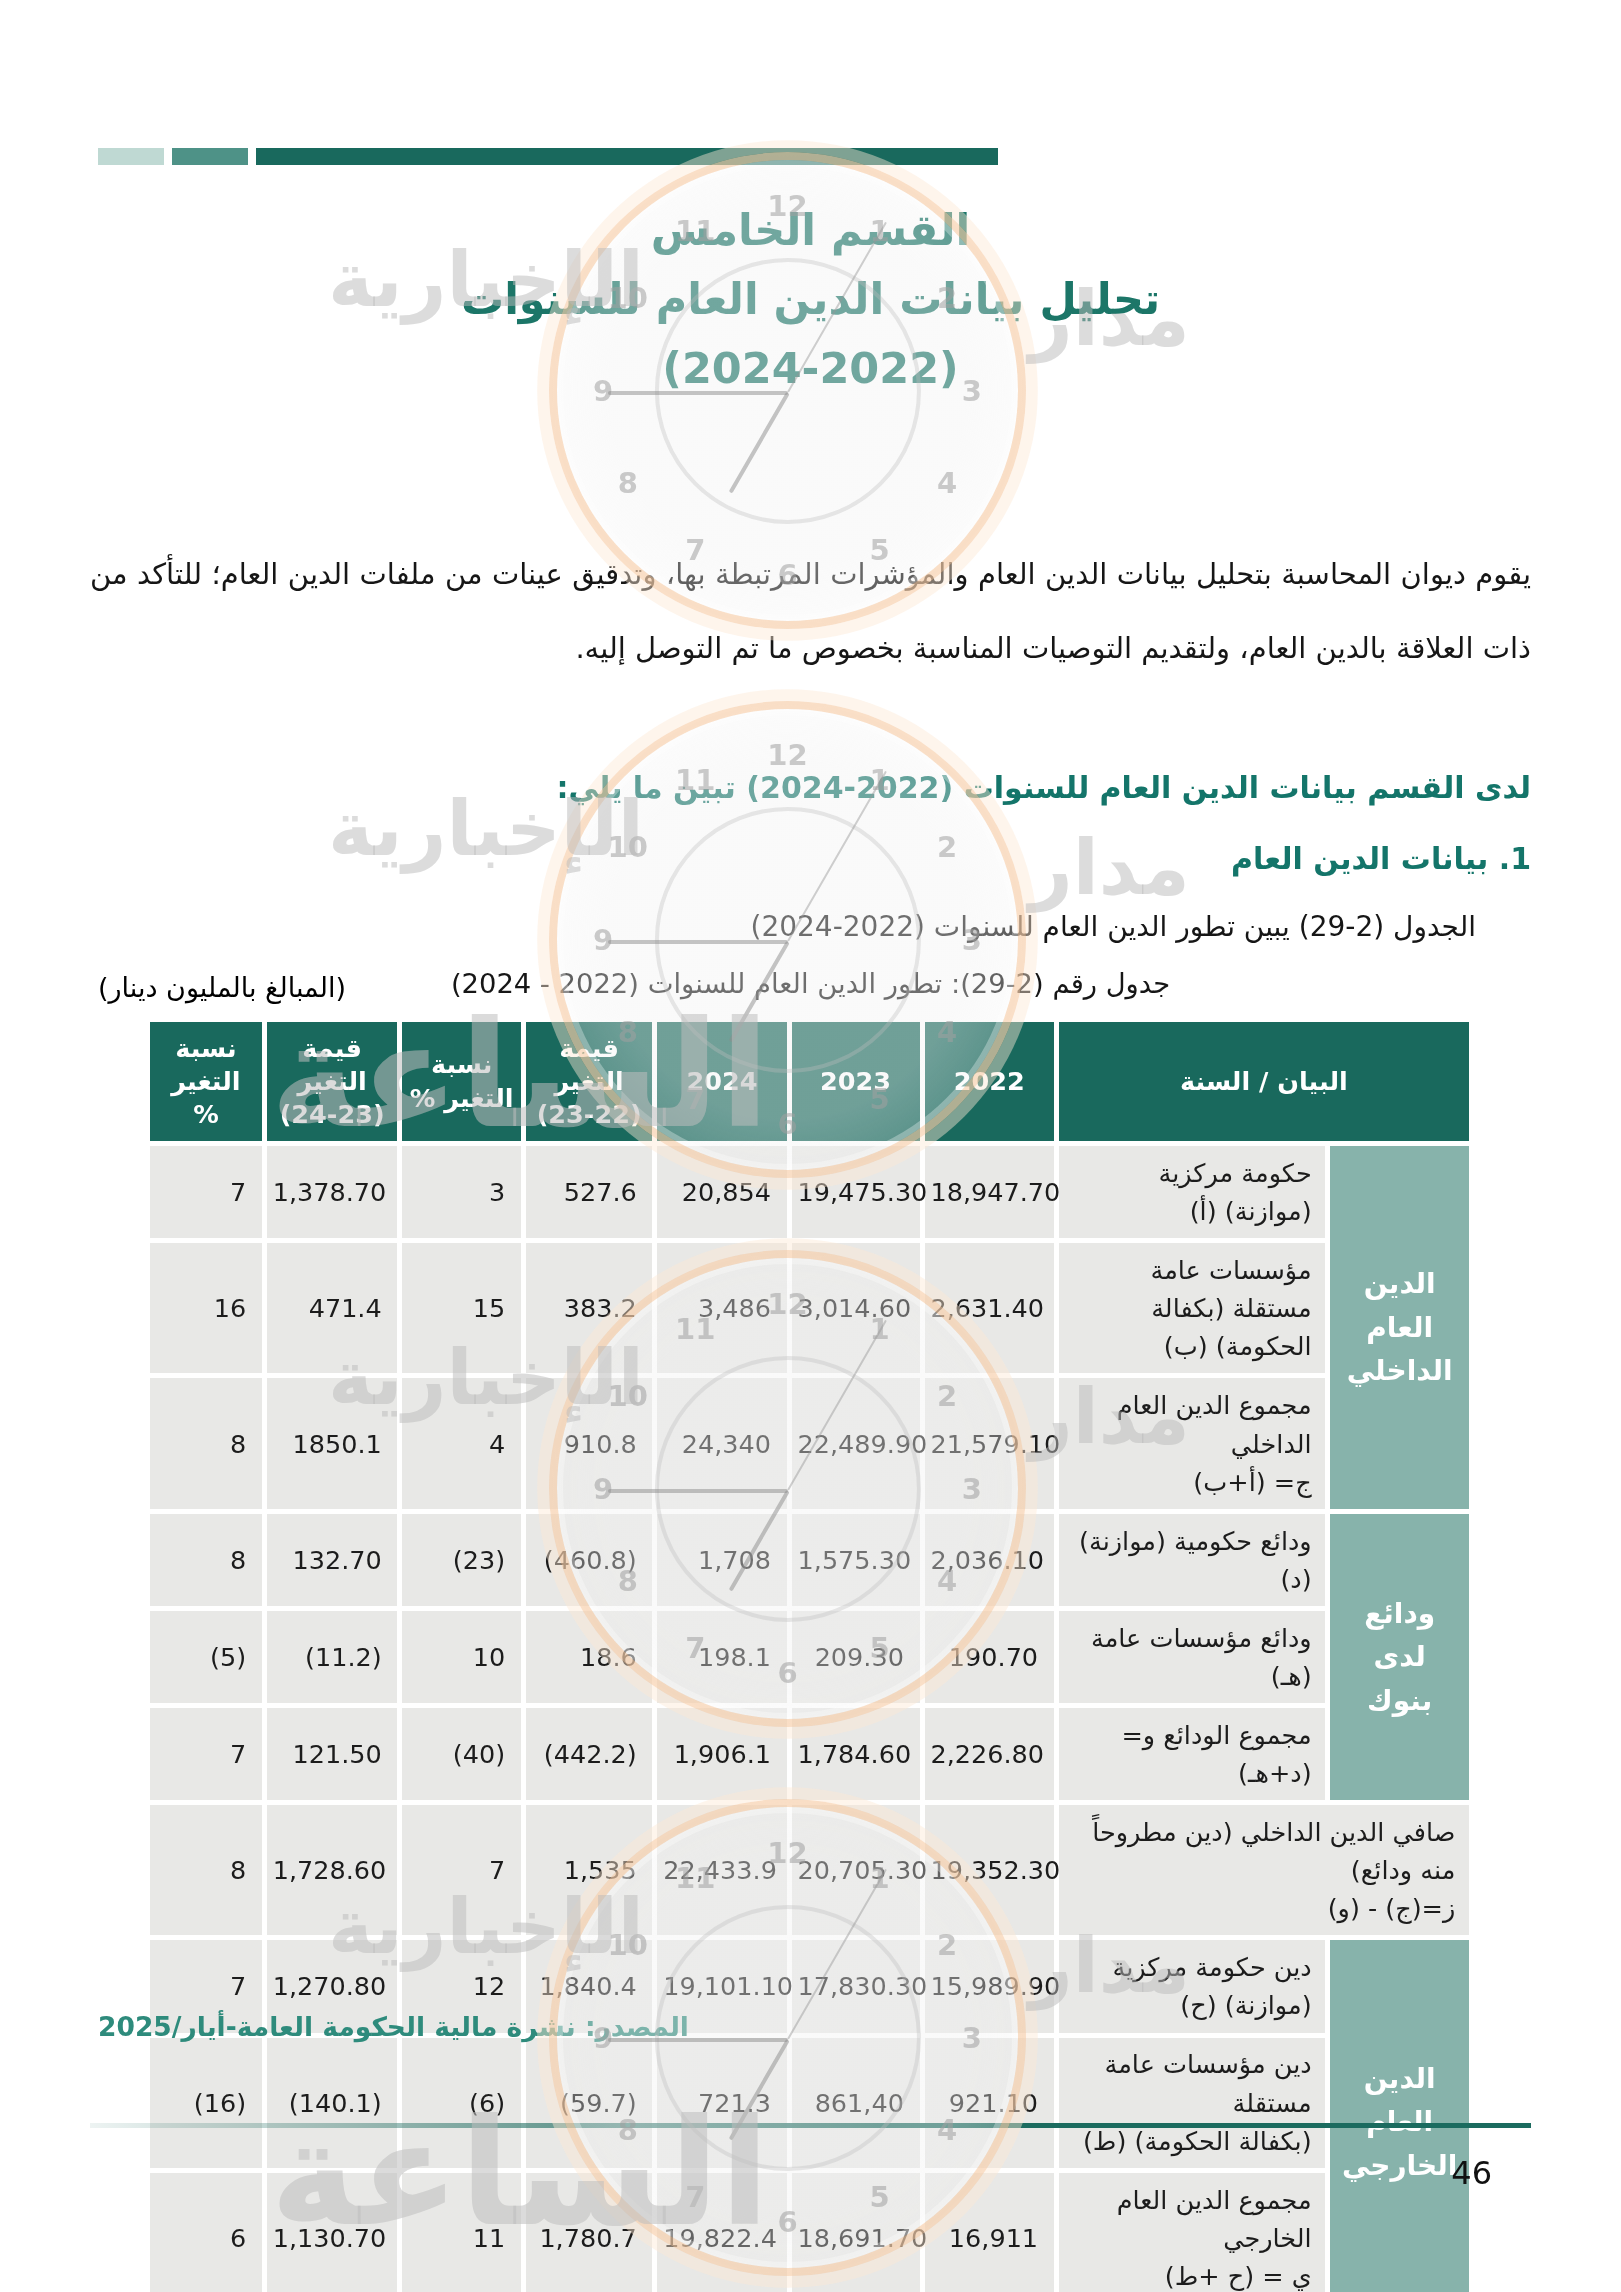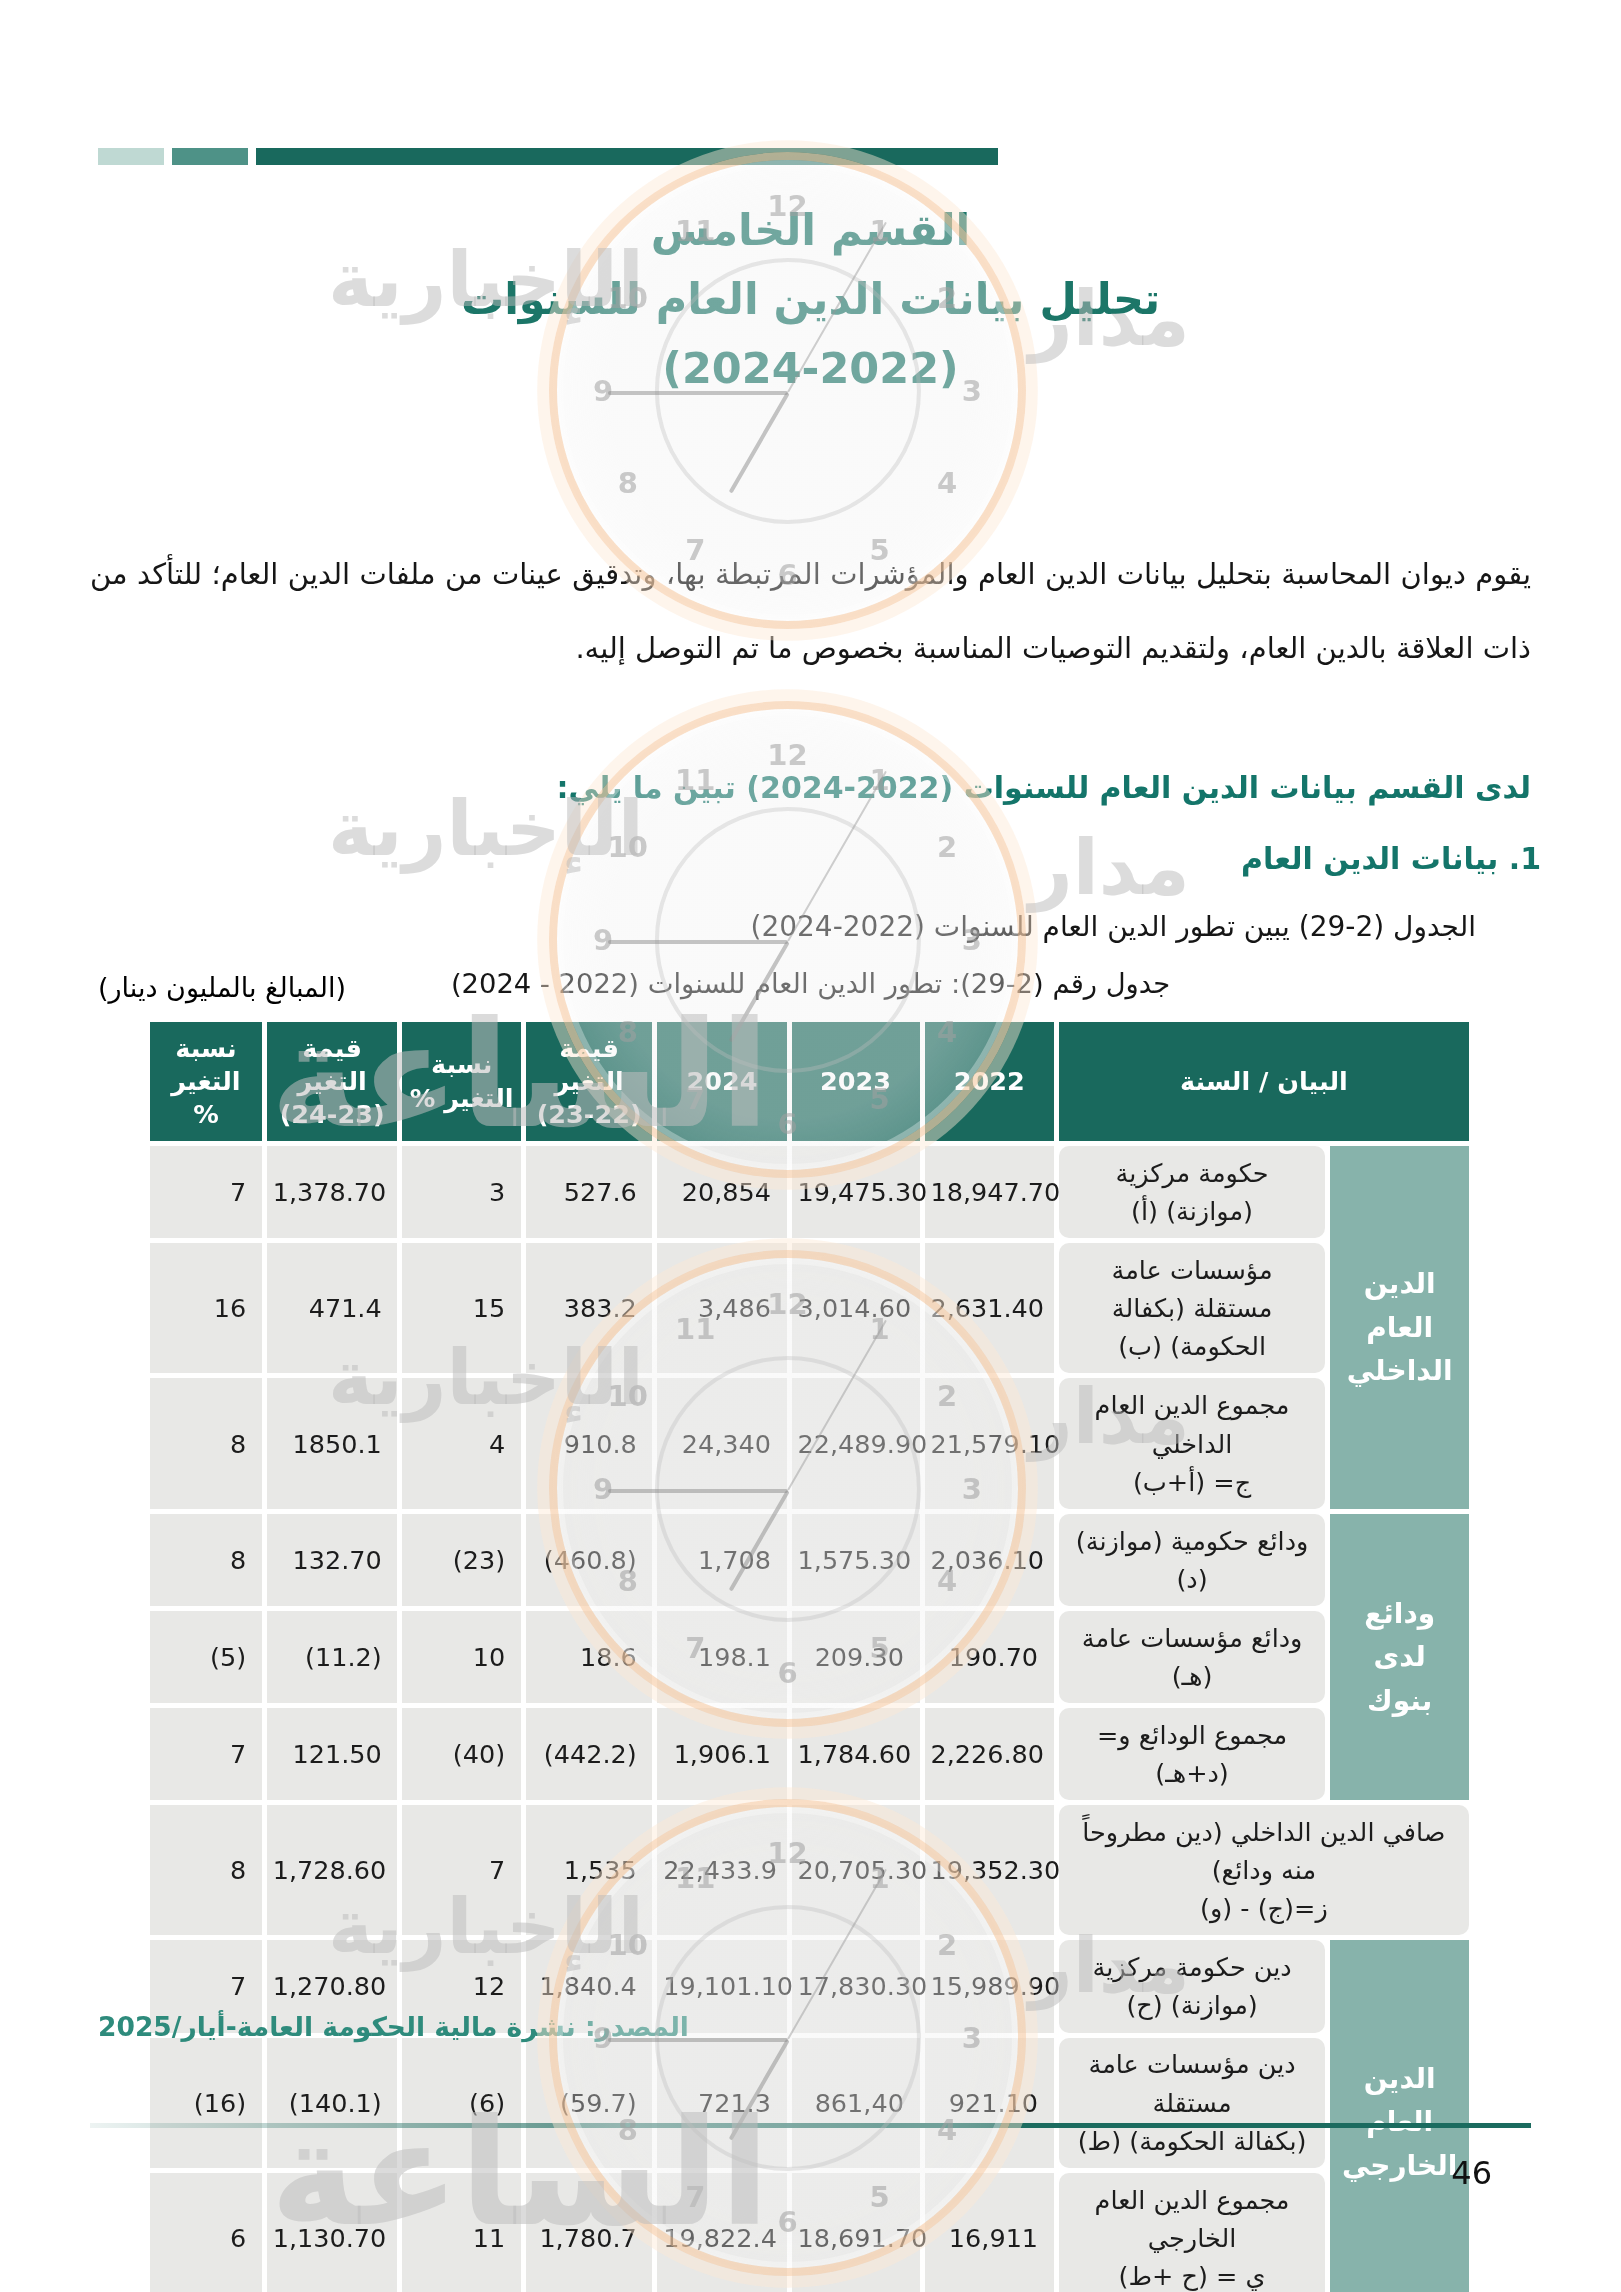--- a/index.html
+++ b/index.html
@@ -57,21 +57,21 @@
   }
   .intro .line{text-align:justify;text-align-last:justify;}
   .intro .line.last{text-align:right;text-align-last:right;}
   
   .findings-heading{
     position:absolute;top:770px;right:90px;left:90px;
     color:#14756a;font-size:30px;font-weight:bold;z-index:2;
   }
   .findings-heading .ltr, .table-intro .ltr, .caption .ltr{direction:ltr;unicode-bidi:isolate;}
   .section-heading{
-    position:absolute;top:841px;right:80px;
+    position:absolute;top:841px;right:90px;
     color:#14756a;font-size:30px;font-weight:bold;z-index:2;
   }
   .table-intro{
     position:absolute;top:910px;right:145px;left:90px;text-align:right;
     font-size:28px;color:#161616;z-index:2;
   }
   
   .caption-row{position:absolute;top:968px;left:0;width:100%;z-index:2;}
   .caption{width:100%;text-align:center;font-size:27.4px;color:#161616;}
   .units-note{position:absolute;top:3.9px;left:98px;font-size:27px;color:#000000;}
@@ -80,21 +80,21 @@
     position:absolute;top:1017px;left:145px;width:1329px;z-index:2;
     border-collapse:separate;border-spacing:5.9px;table-layout:fixed;
     font-size:25.5px;color:#1c1c1c;
   }
   .debt-table th{
     background:#19695d;color:#ffffff;font-weight:bold;
     padding:9.8px 5.9px;vertical-align:middle;text-align:center;line-height:1.3;
   }
   .debt-table th .sub{direction:ltr;unicode-bidi:isolate;display:block;}
   .debt-table td{background:#e8e8e6;vertical-align:middle;padding:7.8px 13.7px;line-height:1.5;}
-  .debt-table td.label{text-align:center;border-radius:10px;}
+  .debt-table td.label{text-align:right;}
   .debt-table td.num{direction:ltr;text-align:right;padding-left:5.9px;padding-right:15.7px;white-space:nowrap;}
   .debt-table td.group{
     background:#87b3ab;color:#ffffff;font-weight:bold;font-size:28px;
     text-align:center;line-height:1.55;padding:5.9px 9.8px;
   }
   
   .source-line{
     position:absolute;top:2011px;left:98px;
     color:#2e8b7c;font-size:26.5px;font-weight:bold;z-index:2;
   }

